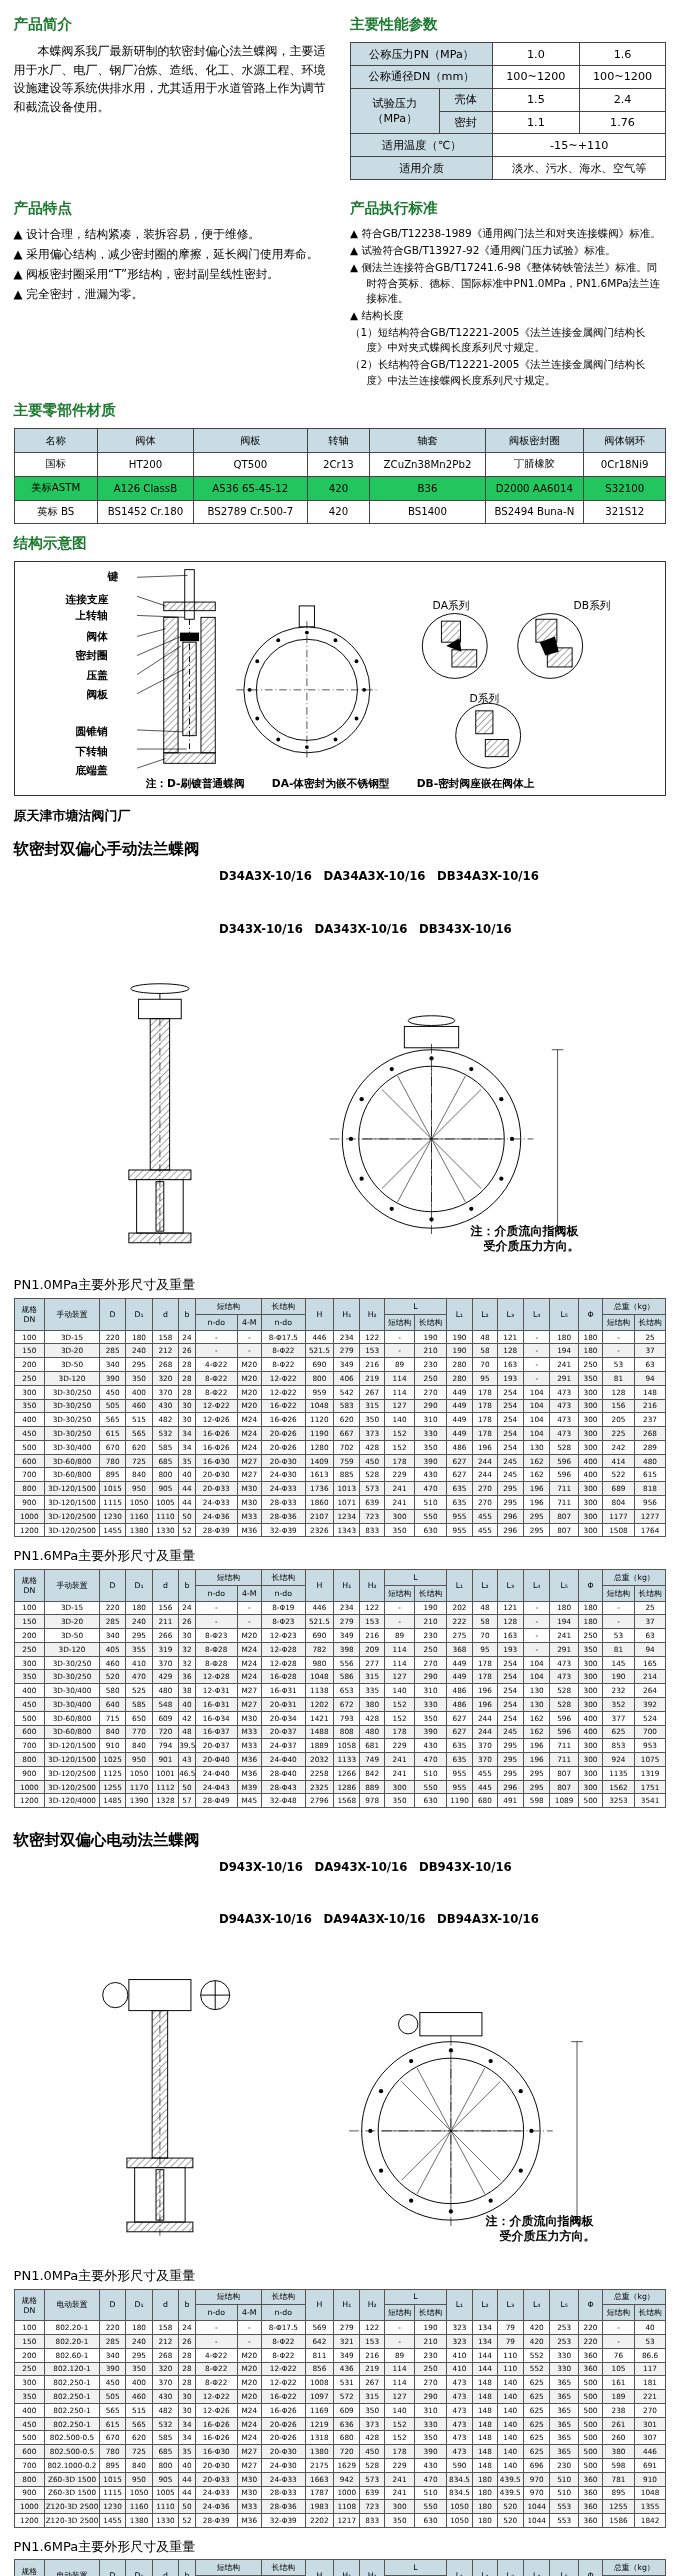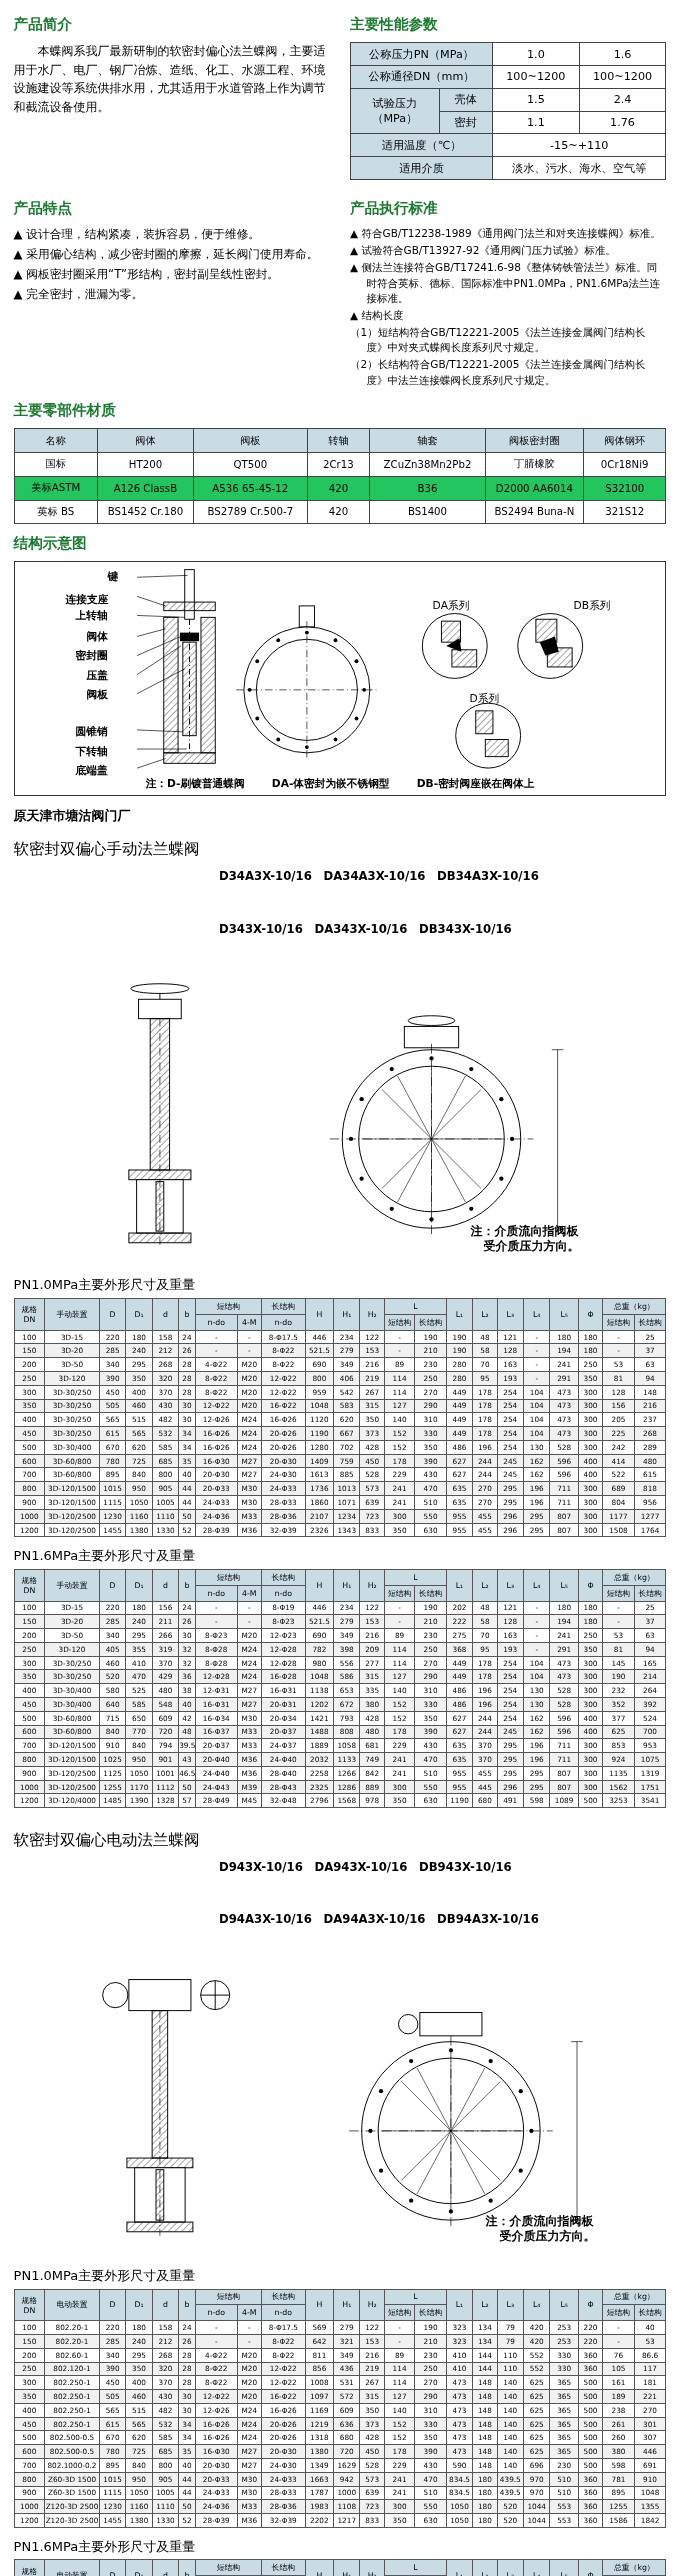--- a/index.html
+++ b/index.html
@@ -20,21 +20,21 @@
   .mat th{background:#c9dce4;font-weight:normal;}
   .mat th,.mat td{border:1.5px solid #444;text-align:center;padding:4.4px 1px;white-space:nowrap;overflow:hidden;}
   .mat tbody tr:nth-child(2) td{background:#22c55e;}
   .diagram-box{position:relative;border:1.9px solid #333;height:233px;margin:1.9px 0 11.7px;}
   .slabel{position:absolute;font-size:10.7px;font-weight:bold;white-space:nowrap;}
   .serlabel{position:absolute;font-size:10.7px;white-space:nowrap;}
   .note-row{position:absolute;left:0;right:0;bottom:3.9px;text-align:center;font-size:10.7px;font-weight:bold;}
   .note-row span{margin:0 11.7px;}
   .factory{font-size:13px;font-weight:bold;margin:9.7px 0 7.8px;}
   .model-row{display:flex;align-items:flex-start;gap:19.4px;margin:7.8px 0 1.9px;}
-  .model-row h3{font-size:15.5px;font-weight:normal;margin:5.8px 0 0;}
+  .model-row h3{font-size:15.5px;font-weight:bold;margin:5.8px 0 0;}
   .models{font-size:11.7px;font-weight:bold;line-height:1.5;white-space:pre;}
   .drawing{position:relative;height:291px;margin:0 0 5.8px;}
   .dnote{position:absolute;font-size:12px;font-weight:bold;white-space:nowrap;}
   .tbl-title{font-size:13px;font-weight:normal;margin:9.7px 0 3.9px;}
   .dim{width:100%;table-layout:fixed;font-size:7.3px;}
   .dim th,.dim td{border:1px solid #555;text-align:center;padding:1.9px 0;white-space:nowrap;overflow:hidden;}
   .dim th{background:#c9dce4;font-weight:normal;font-size:7.8px;}
   .dim tbody tr:nth-child(even) td{background:#f1f1f1;}
   svg{display:block;}
 </style>
@@ -1518,21 +1518,21 @@
         <tr>
           <td>700</td>
           <td>802.1000-0.2</td>
           <td>895</td>
           <td>840</td>
           <td>800</td>
           <td>40</td>
           <td>20-Φ30</td>
           <td>M27</td>
           <td>24-Φ30</td>
-          <td>1349</td>
+          <td>2175</td>
           <td>1629</td>
           <td>528</td>
           <td>229</td>
           <td>430</td>
           <td>590</td>
           <td>148</td>
           <td>140</td>
           <td>696</td>
           <td>230</td>
           <td>500</td>

